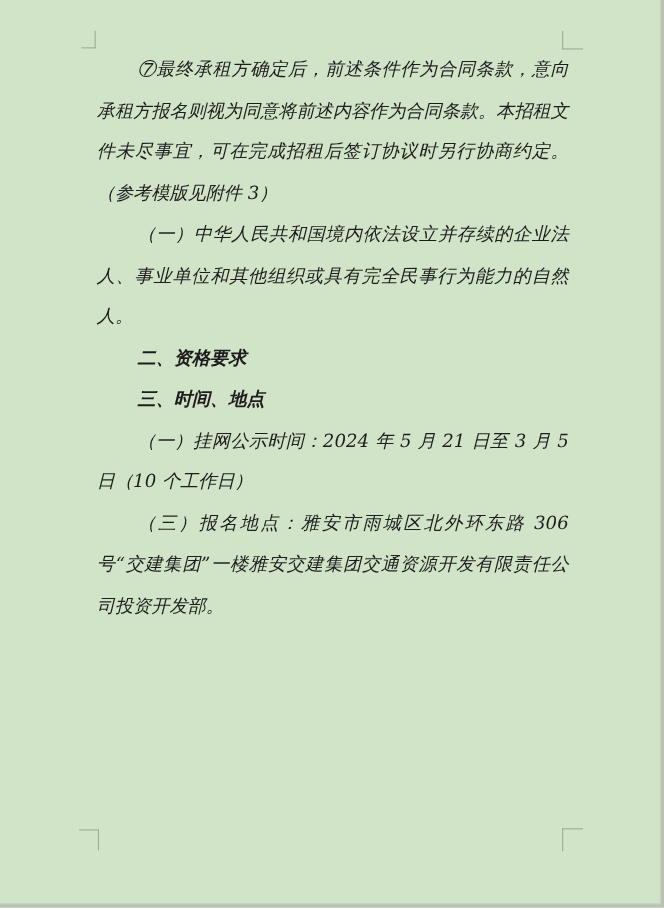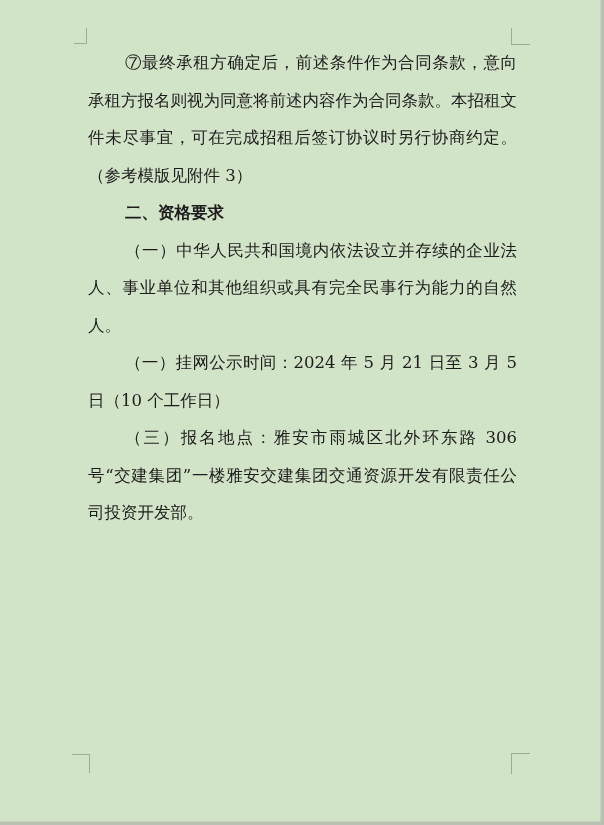--- a/index.html
+++ b/index.html
@@ -59,37 +59,39 @@
     line-height: 37.5px;
     text-align: justify;
     letter-spacing: 0px;
   }
   .para {
     margin: 0;
     padding: 0;
   }
   .para.indent {
     text-indent: 37px;
+    font-style: italic;
   }
   .para.bold {
     font-weight: 700;
     font-family: "DejaVu Sans", "Liberation Sans", sans-serif;
   }
 </style>
 </head>
 <body>
 
 <div class="page">
 
   <div class="crop-mark tl"></div>
   <div class="crop-mark tr"></div>
   <div class="crop-mark bl"></div>
   <div class="crop-mark br"></div>
 
   <div class="doc-body">
     <p class="para indent">⑦最终承租方确定后，前述条件作为合同条款，意向承租方报名则视为同意将前述内容作为合同条款。本招租文件未尽事宜，可在完成招租后签订协议时另行协商约定。（参考模版见附件 3）</p>
+    <p class="para indent">（一）中华人民共和国境内依法设立并存续的企业法人、事业单位和其他组织或具有完全民事行为能力的自然人。</p>
     <p class="para indent bold">二、资格要求</p>
-    <p class="para indent">（一）中华人民共和国境内依法设立并存续的企业法人、事业单位和其他组织或具有完全民事行为能力的自然人。</p>
+    <p class="para indent bold">三、时间、地点</p>
     <p class="para indent">（一）挂网公示时间：2024 年 5 月 21 日至 3 月 5 日（10 个工作日）</p>
     <p class="para indent">（三）报名地点：雅安市雨城区北外环东路 306 号“交建集团”一楼雅安交建集团交通资源开发有限责任公司投资开发部。</p>
   </div>
 
 </div>
 
 </body></html>

